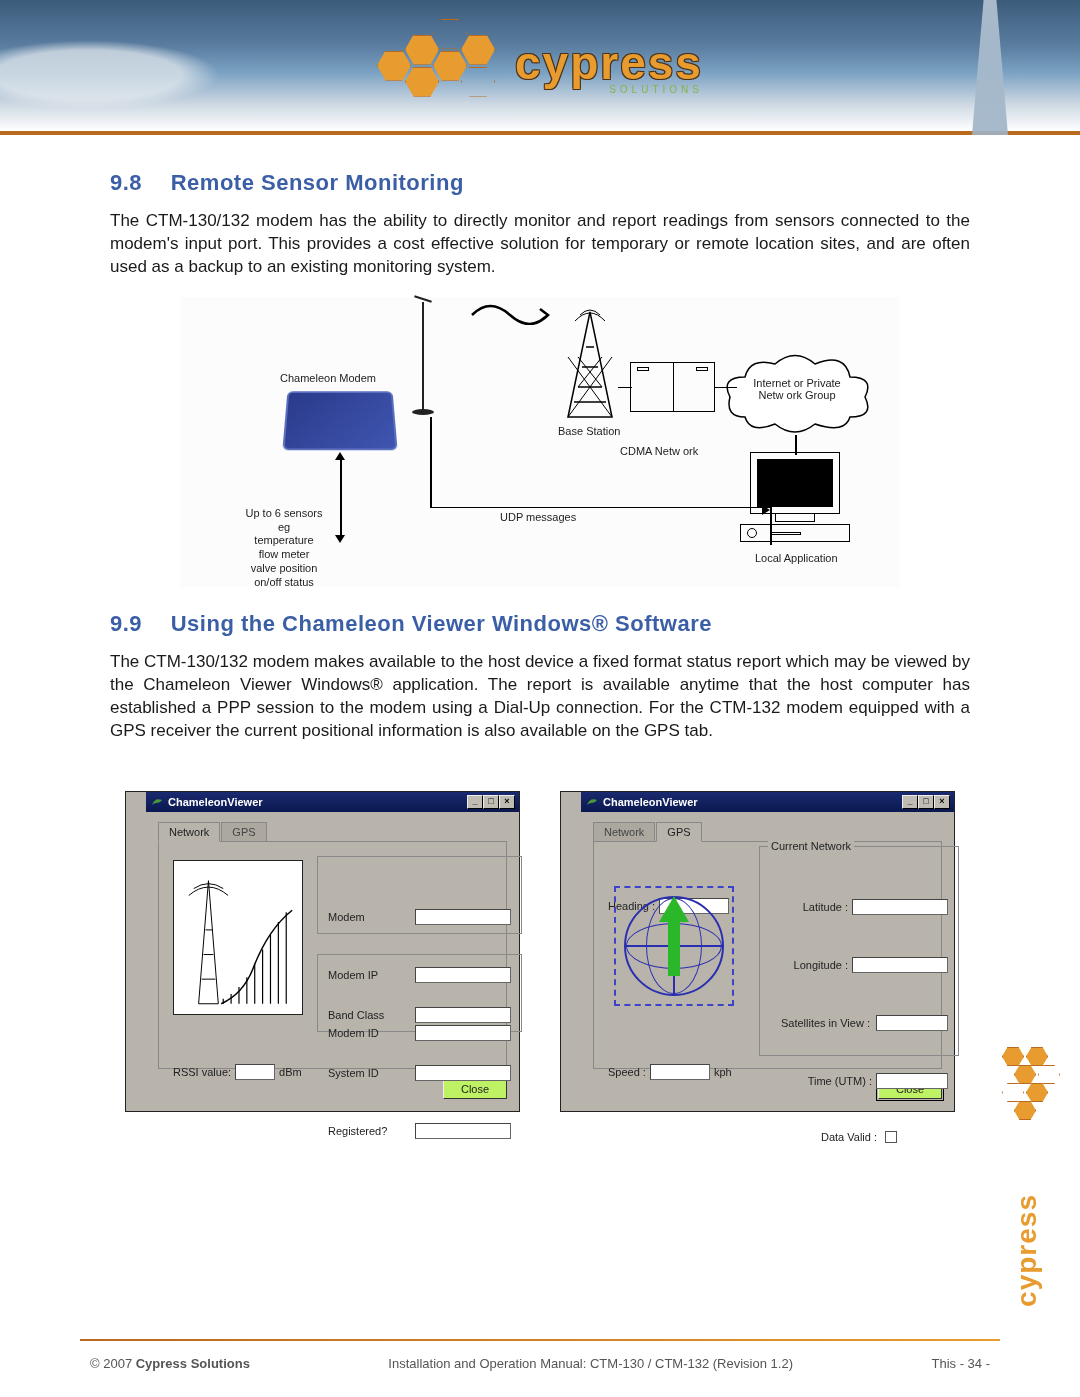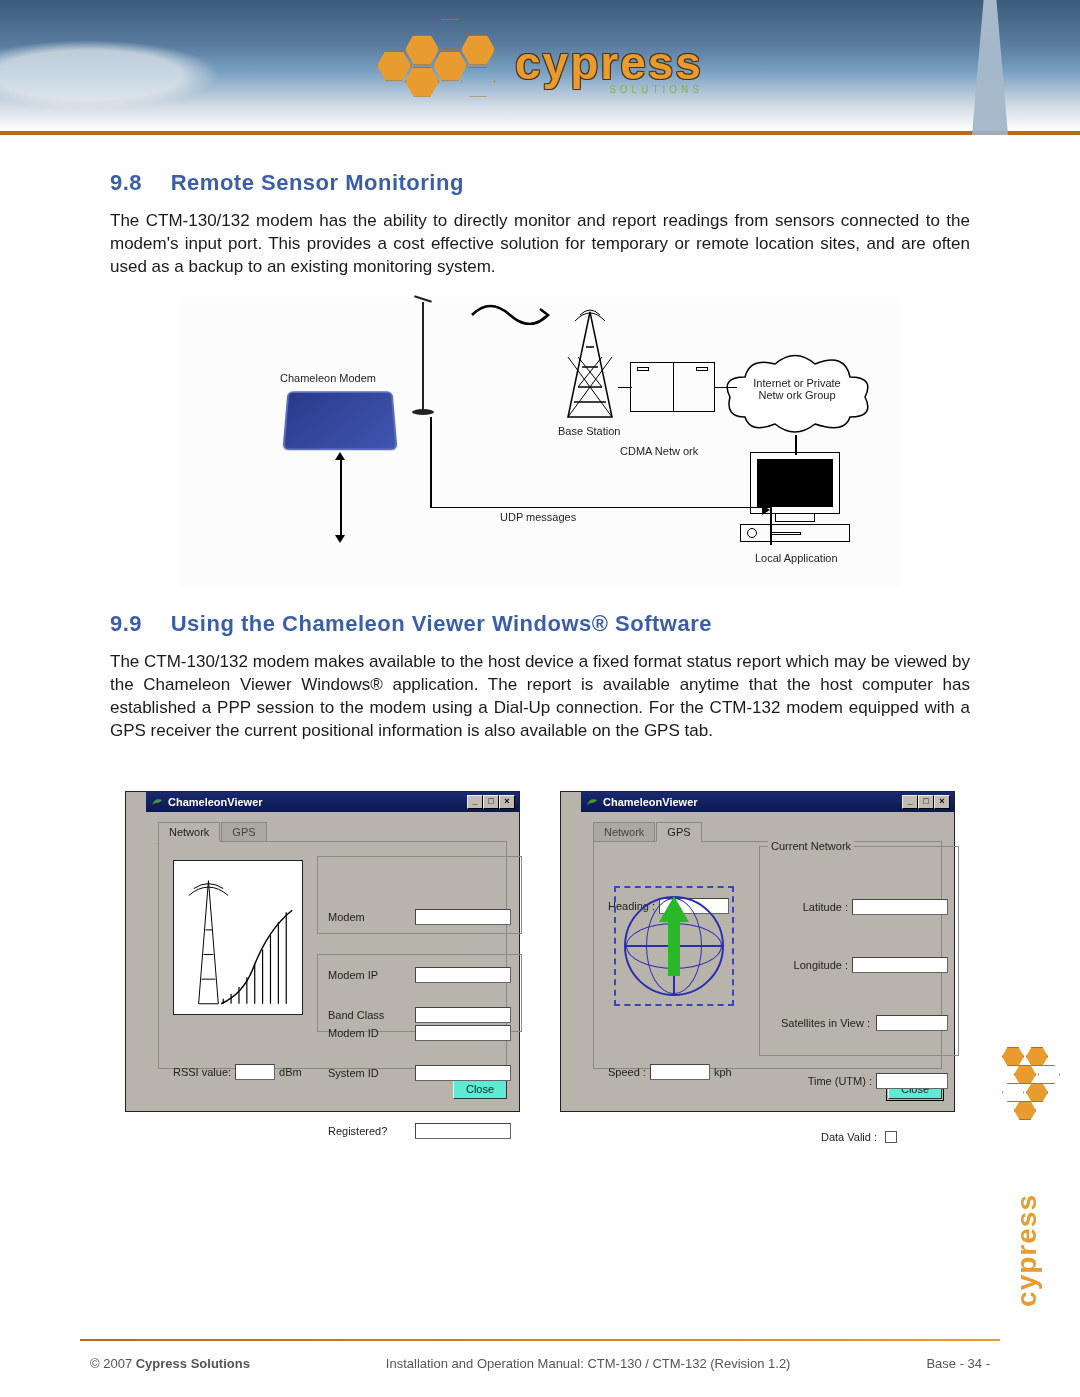--- a/index.html
+++ b/index.html
@@ -149,21 +149,21 @@
   }
   .gfx-net {
     width:130px; height:155px; border:1px solid #222; background:#fff; position:relative;
   }
   .fieldrow { display:flex; align-items:center; margin-bottom:6px; gap:4px; justify-content:flex-start;margin-top:42px;}
   .flabel { font-size:11px; white-space:nowrap; }
   .finput { height:16px; border:1px solid #666; border-top-color:#444; border-left-color:#444; background:#fff; width:72px;}
   .finput.wide { width:96px; }
   .finput.sm { width:40px; }
   .closebtn {
-    width:54px; height:20px; background:#5eead4;
+    width:64px; height:20px; background:#bef264;
     border:1px solid #333; border-top-color:#eee; border-left-color:#eee;
     font-size:11px; display:flex;align-items:center;justify-content:center;
     margin-left:auto; margin-top:10px;
   }
   .closebtn.default { outline:1px solid #000; outline-offset:1px; }
   .globe {
     width:120px; height:120px; border:2px dashed #3b43c8; position:relative;
     display:flex;align-items:center;justify-content:center;
   }
   .globe-inner { width:100px; height:100px; border-radius:50%; border:2px solid #2a2fb0; position:relative; overflow:hidden;}
@@ -264,20 +264,26 @@
       <div class="pc">
           <span class="cd"></span>
           <span class="slot"></span>
         </div>
     </div>
     <div class="dlabel" style="left:575px; top:255px;">Local Application</div>
 
     <div class="line" style="left:160px; top:160px; width:1.5px; height:80px;"></div>
     <div class="arrowhead" style="left:155px; top:155px; border-bottom:8px solid #000;"></div>
     <div class="arrowhead" style="left:155px; top:238px; border-top:8px solid #000;"></div>
+    <div class="dlabel" style="left:44px; top:210px; width:120px; white-space:pre-line;">Up to 6 sensors
+eg
+temperature
+flow meter
+valve position
+on/off status</div>
 
     <div class="line" style="left:250px; top:210px; width:340px; height:1.5px;"></div>
     <div class="line" style="left:590px; top:210px; width:1.5px; height:38px; "></div>
     <div class="line" style="left:250px; top:120px; width:1.5px; height:90px;"></div>
     <div class="arrowhead" style="left:582px; top:208px; border-left:8px solid #000; border-top:5px solid transparent; border-bottom:5px solid transparent; border-right:none;"></div>
     <div class="dlabel" style="left:320px; top:214px;">UDP messages</div>
 
     <div class="line" style="left:438px; top:90px; width:14px; height:1.5px;"></div>
     <div class="line" style="left:535px; top:90px; width:22px; height:1.5px;"></div>
     <div class="line" style="left:615px; top:138px; width:1.5px; height:20px;"></div>
@@ -444,15 +450,15 @@
   <div class="vtext">cypress</div>
 </div>
 
 <div class="footer-rule"></div>
 <div class="footer">
   <span>
     <span style="font-weight:normal;">© 2007 <b>Cypress Solutions</b></span>
   </span>
   <span>Installation and Operation Manual: CTM-130 / CTM-132 (Revision 1.2)</span>
   <span>
-    <span>Base</span> <span>- 34 -</span>
+    <span>This</span> <span>- 34 -</span>
   </span>
 </div>
 
 </body></html>

